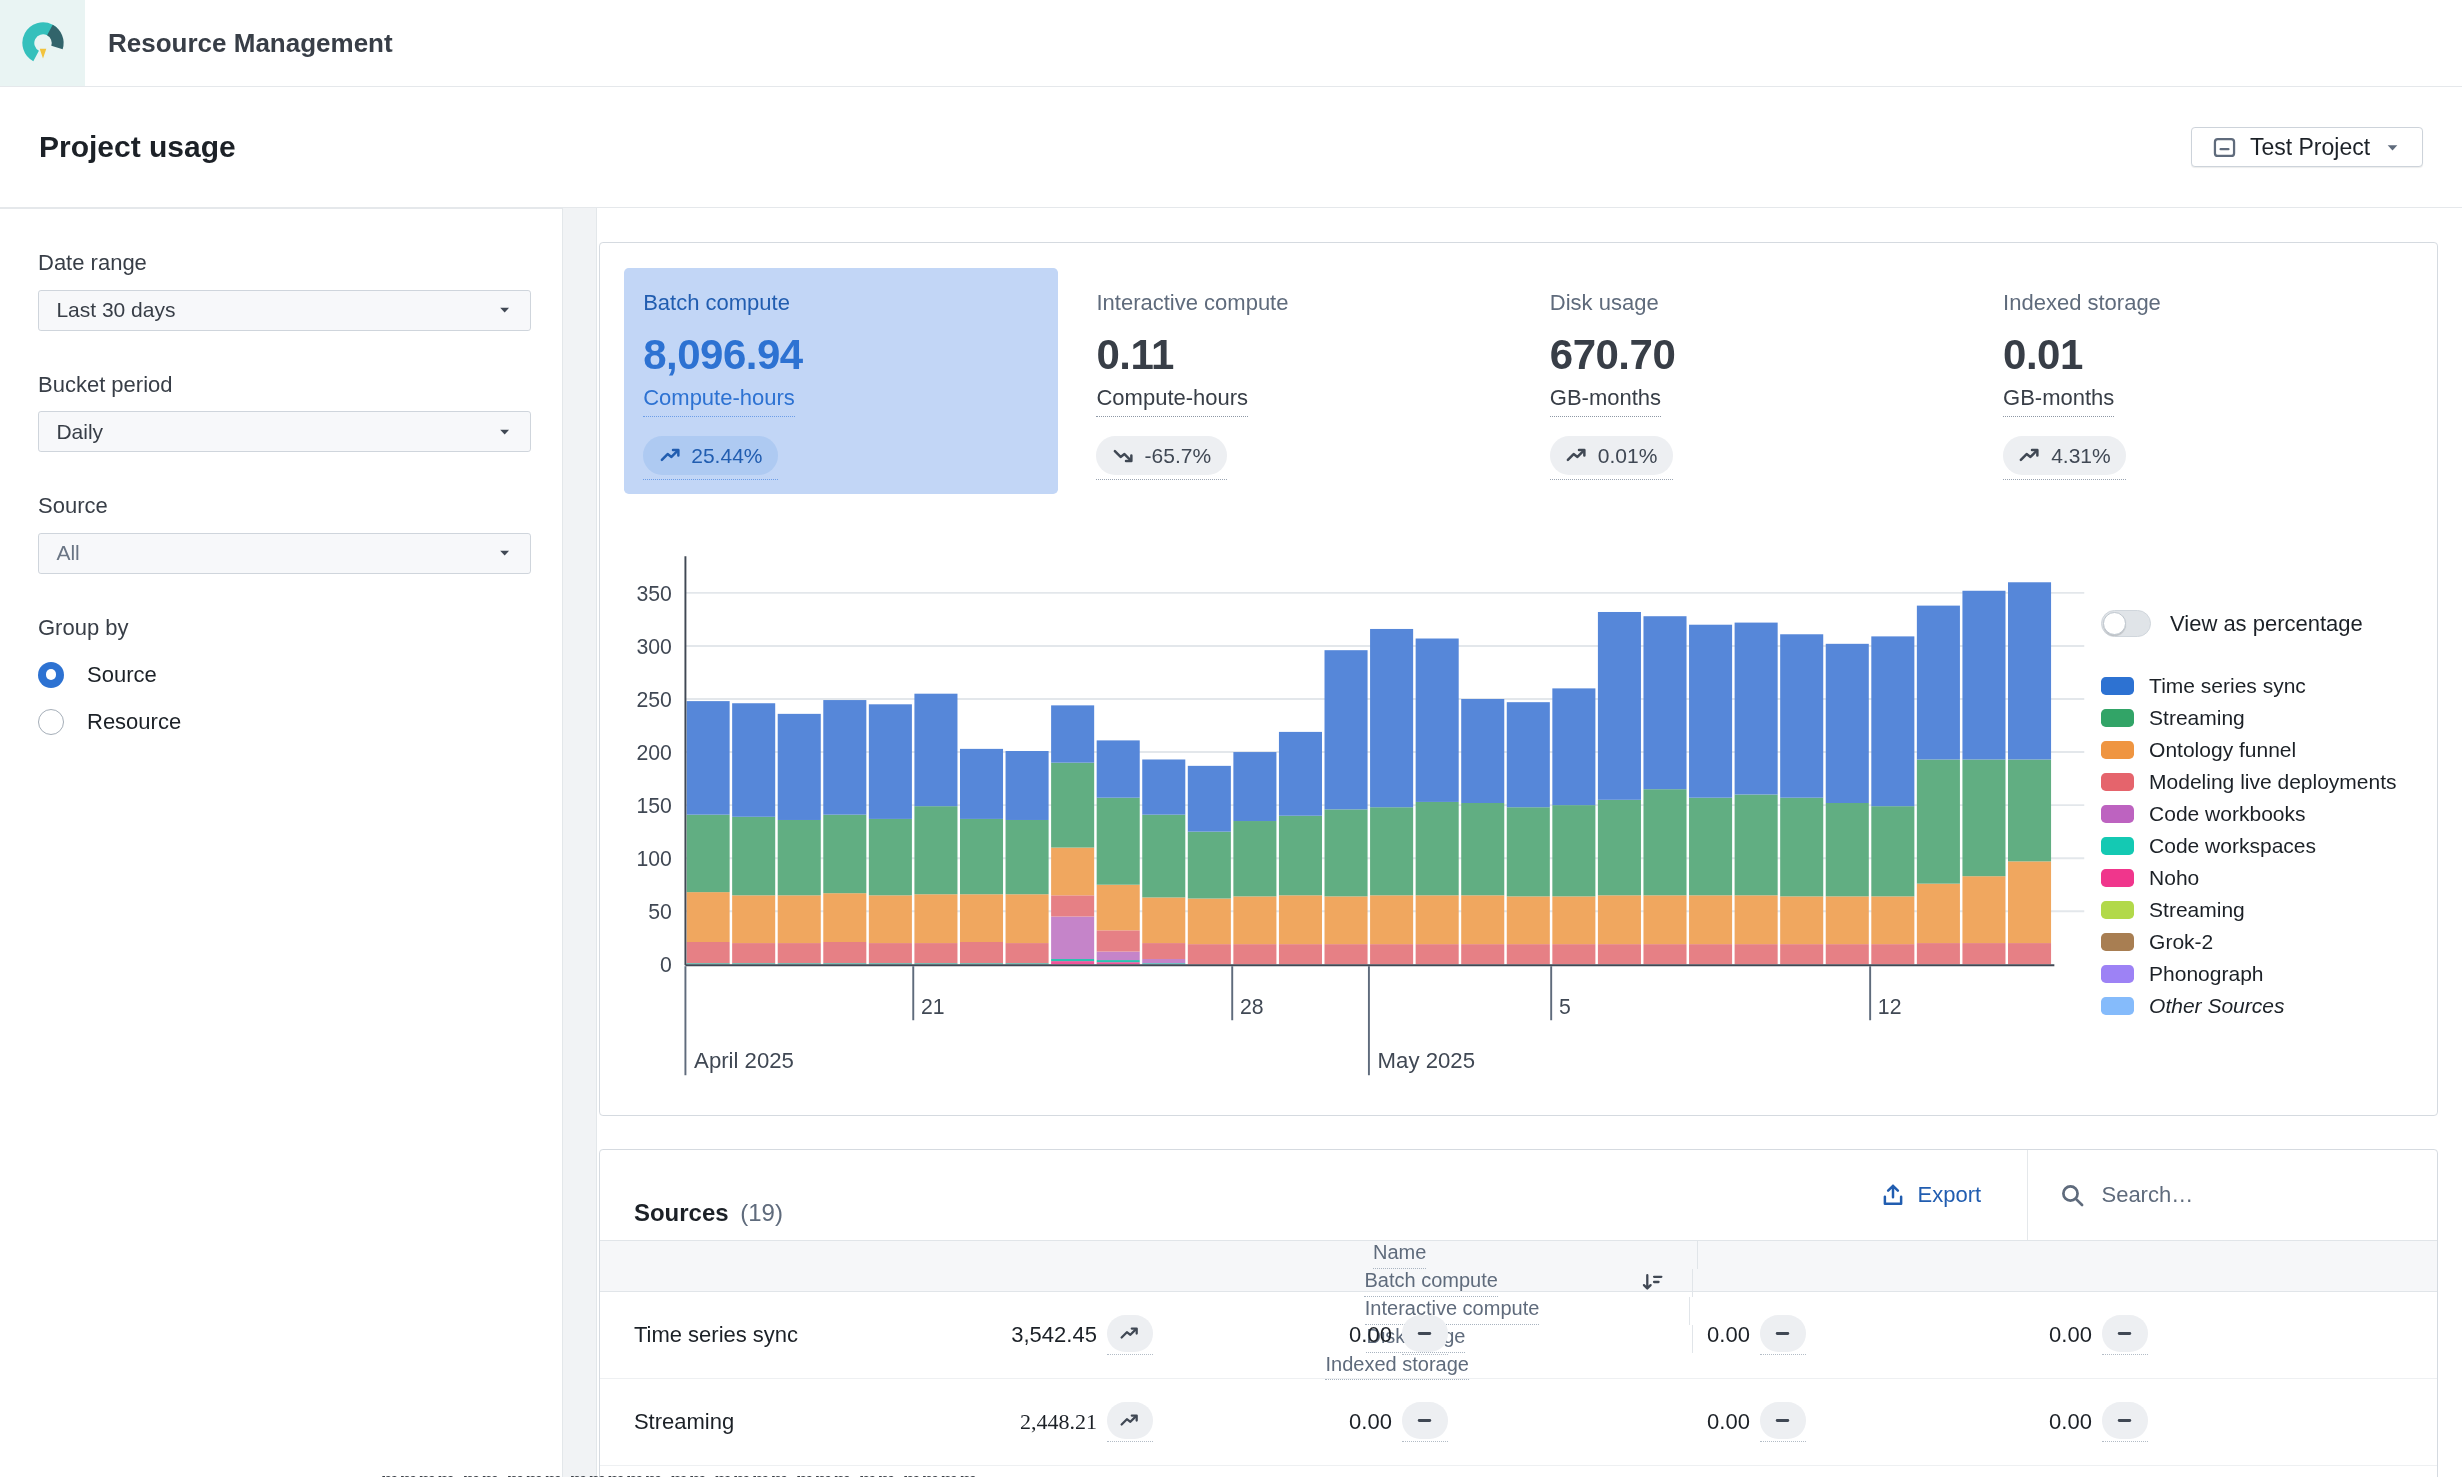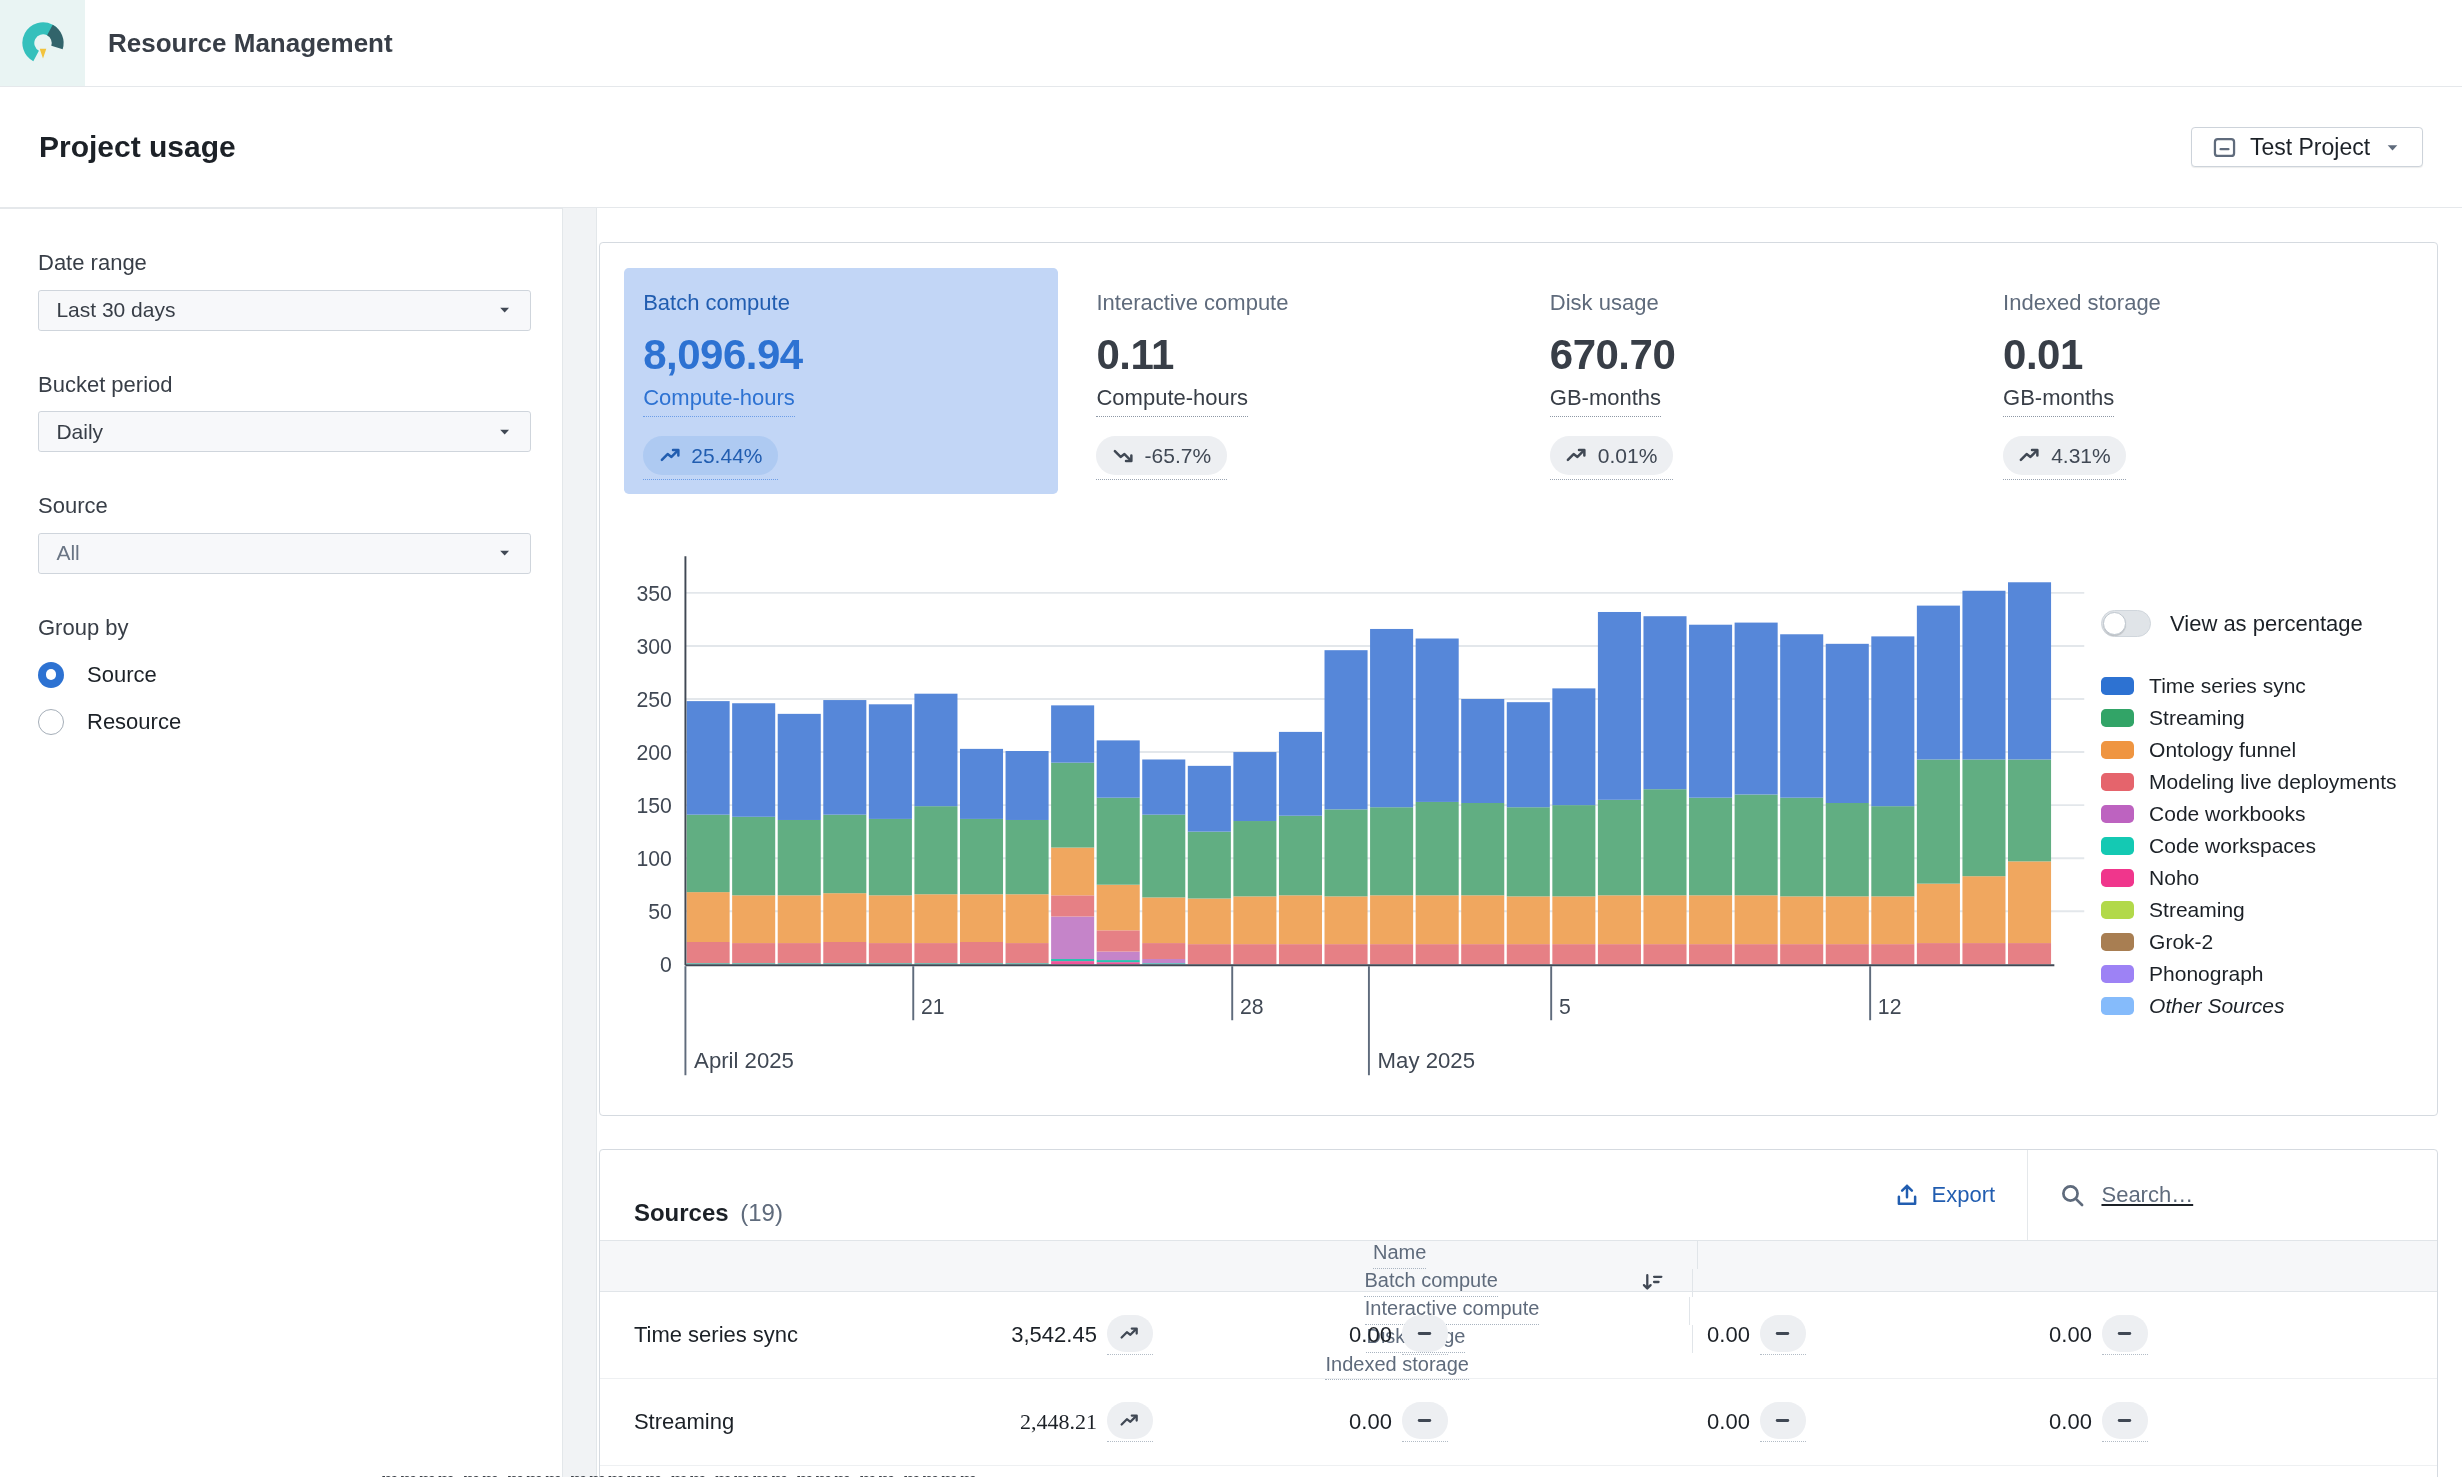--- a/index.html
+++ b/index.html
@@ -70,23 +70,23 @@
   .legend-item { display:flex; align-items:center; gap:15.4px; height:32px; cursor:pointer; }
   .swatch { width:33px; height:18.3px; border-radius:4.8px; flex:none; }
   .legend-lbl { font-size:21px; color:#1C2127; white-space:nowrap; }
   .legend-item.italic .legend-lbl { font-style:italic; }
 
   
   .src-header { height:90px; display:flex; align-items:center; }
   .src-title-wrap { flex:1; display:flex; align-items:baseline; gap:11.6px; padding-left:34px;margin-top:36px; }
   .src-title { font-size:24px; font-weight:700; color:#1C2127; }
   .src-count { font-size:24px; color:#5F6B7C; }
-  .export-btn { display:flex; align-items:center; gap:11px; color:#215DB0; font-size:22px; margin-right:32px; cursor:pointer; }
+  .export-btn { display:flex; align-items:center; gap:11px; color:#215DB0; font-size:22px; margin-right:46px; cursor:pointer; }
   .search-zone { width:410px; height:100%; border-left:1.9px solid #E5E8EB; display:flex; align-items:center; gap:15.4px; padding-left:31px; }
-  .search-zone input { border:none; outline:none; font-size:22px; color:#1C2127; width:290px; background:transparent; font-family:inherit;text-decoration:underline; }
+  .search-zone input { border:none; outline:none; font-size:22px; color:#1C2127; width:290px; background:transparent; font-family:inherit; }
   .search-zone input::placeholder { color:#5F6B7C; }
 
   .tbl-head { display:flex; height:52px; background:#F6F7F9; border-top:1.9px solid #E1E5E9; border-bottom:1.9px solid #E1E5E9; align-items:center;flex-direction:column; }
   .th { height:100%; display:flex; align-items:center; border-right:1.9px solid #E1E5E9; }
   .th:last-child { border-right:none; }
   .th-lbl { font-size:20px; color:#5F6B7C; padding-bottom:3.9px; border-bottom:1.9px dotted #A9B4C0; }
   .tr { display:flex; height:87px; align-items:center; border-bottom:1.9px solid #EEF0F2; }
   .td { display:flex; align-items:center; }
   .td-name { font-size:22px; color:#1C2127; }
   .num-box { font-size:22px; color:#1C2127; text-align:right; }

